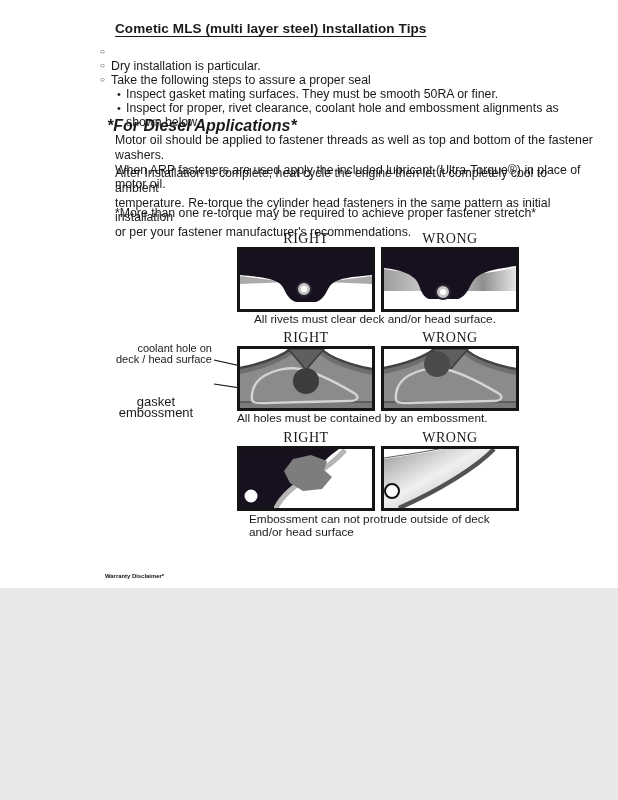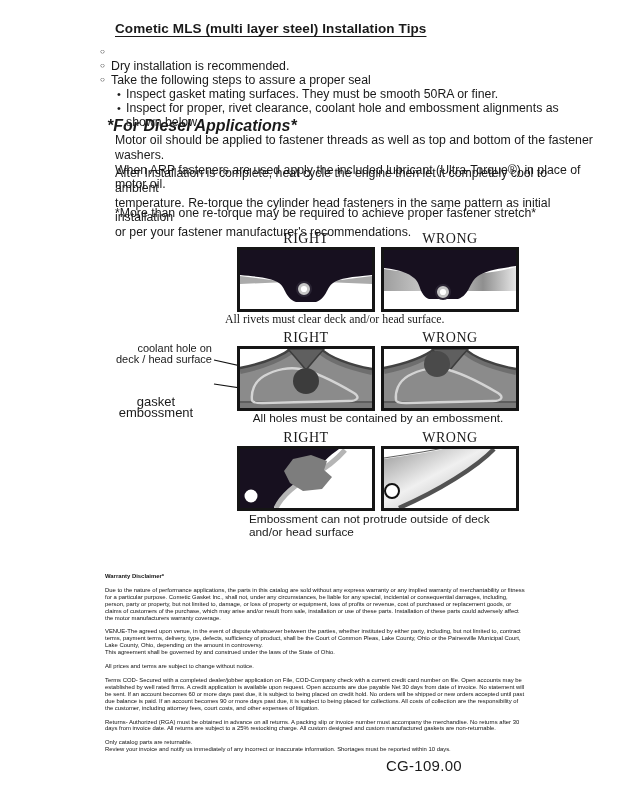--- a/index.html
+++ b/index.html
@@ -1,17 +1,17 @@
 <!DOCTYPE html>
 <html><head>
 <meta charset="utf-8">
 <style>
   html,body{margin:0;padding:0;background:#e8e8e8;}
   .page{
-    position:relative;width:618px;height:800px;background:#ffffff;
+    position:relative;width:618px;height:588px;background:#ffffff;
     font-family:"Liberation Sans","DejaVu Sans",sans-serif;color:#1a1a1a;
     overflow:hidden;margin:0 auto;
   }
   .abs{position:absolute;}
   .title{
     left:115px;top:21px;font-size:13.5px;font-weight:bold;
     text-decoration:underline;text-underline-offset:3px;letter-spacing:.1px;
   }
   .bullets{left:100px;top:45px;font-size:12.3px;line-height:14px;width:480px;}
   .b-row{display:flex;align-items:flex-start;margin-bottom:0px;}
@@ -38,21 +38,21 @@
 <div class="page">
 
   <div class="abs title">Cometic MLS (multi layer steel) Installation Tips</div>
 
   <div class="abs bullets">
     <div class="b-row">
       <span class="b-mark">○</span>
     </div>
     <div class="b-row">
       <span class="b-mark">○</span>
-      <span>Dry installation is recommended.</span>
+      <span>Dry installation is particular.</span>
     </div>
     <div class="b-row">
       <span class="b-mark">○</span>
       <span>Take the following steps to assure a proper seal</span>
     </div>
     <div class="b-row sub">
       <span class="b-mark">•</span>
       <span>Inspect gasket mating surfaces.  They must be smooth 50RA or finer.</span>
     </div>
     <div class="b-row sub">
@@ -93,21 +93,21 @@
     </defs>
     <rect x="0" y="0" width="138" height="65" fill="#ffffff"></rect>
     <path d="M3,22 C30,26 55,28 72,28 C95,28 118,25 135,20 L135,44 L3,44 Z" fill="url(#g1)"></path>
     <rect x="3" y="44" width="132" height="18" fill="#ffffff"></rect>
     <path d="M3,3 L135,3 L135,19 C114,22 104,24 97,29 C88,35 89,48 77,52 L48,52 C38,48 40,36 33,31 C27,26 20,23 3,21 Z" fill="#17101f"></path>
     <circle cx="62" cy="45" r="7" fill="#c6c6c6" stroke="#2a2433" stroke-width="2"></circle>
     <circle cx="62" cy="45" r="3.1" fill="#ffffff"></circle>
     <rect x="1.5" y="1.5" width="135" height="62" fill="none" stroke-width="3" stroke="#151515"></rect>
   </svg>
 
-  <div class="abs cap" style="left:225px;top:313px;font-family:Liberation Serif, serif;">All rivets must clear deck and/or head surface.</div>
+  <div class="abs cap" style="left:254px;top:313px;">All rivets must clear deck and/or head surface.</div>
 
   <div class="abs rw-label rw2" style="left:237px;">RIGHT</div>
   <div class="abs rw-label rw2" style="left:381px;">WRONG</div>
 
   <div class="abs callouts preline">coolant hole on
 deck / head surface</div>
   <div class="abs callout2">gasket embossment</div>
 
   <svg class="abs" style="left:212px;top:352px;width:110px;height:45px;" viewBox="0 0 110 45">
     <line x1="2" y1="8" x2="88" y2="27" stroke="#111" stroke-width="1.2"></line>
@@ -137,21 +137,21 @@
     <path d="M3,22 C28,17 46,9 55,2" stroke="#424242" stroke-width="2.4" fill="none"></path>
     <path d="M83,2 C92,11 112,19 135,23" stroke="#424242" stroke-width="2.4" fill="none"></path>
     <path d="M51,3 C60,13 64,18 69,24 C74,18 78,13 87,3 Z" fill="#5f5f5f" stroke="#3d3d3d" stroke-width="1.6"></path>
     <line x1="3" y1="56" x2="135" y2="56" stroke="#4f4f4f" stroke-width="1.5"></line>
     <rect x="3" y="57" width="132" height="5" fill="#7a7a7a"></rect>
     <path d="M15,54 C14,46 17,36 27,30 C39,23 53,21 63,23 C80,26 100,37 117,47 C123,51 121,55 112,55 L25,57 C18,57 15,56 15,54 Z" fill="none" stroke-width="2.4" stroke="#d4d4d4"></path>
     <circle cx="56" cy="18" r="13" fill="#4a4a4a"></circle>
     <rect x="1.5" y="1.5" width="135" height="62" fill="none" stroke-width="3" stroke="#151515"></rect>
   </svg>
 
-  <div class="abs cap" style="left:237px;top:412px;width:282px;text-align:center;">All holes must be contained by an embossment.</div>
+  <div class="abs cap" style="left:237px;top:412px;width:282px;">All holes must be contained by an embossment.</div>
 
   <div class="abs rw-label rw3" style="left:237px;">RIGHT</div>
   <div class="abs rw-label rw3" style="left:381px;">WRONG</div>
 
   <svg class="abs panel" style="left:237px;top:446px;" viewBox="0 0 138 65">
     <rect x="0" y="0" width="138" height="65" fill="#ffffff"></rect>
     <path d="M3,3 L102,3 C92,10 84,17 81,25 C63,33 50,43 43,53 C40,57 38,60 37,62 L3,62 Z" fill="#17101f"></path>
     <path d="M39,62 C45,50 57,39 76,29 C93,20 101,12 108,4" stroke="#b5b5b5" stroke-width="5" fill="none"></path>
     <polygon points="56,13 74,9 90,15 87,24 95,31 85,43 66,45 53,37 47,25" fill="#7d7d7d"></polygon>
     <circle cx="14" cy="50" r="6.5" fill="#ffffff"></circle>

